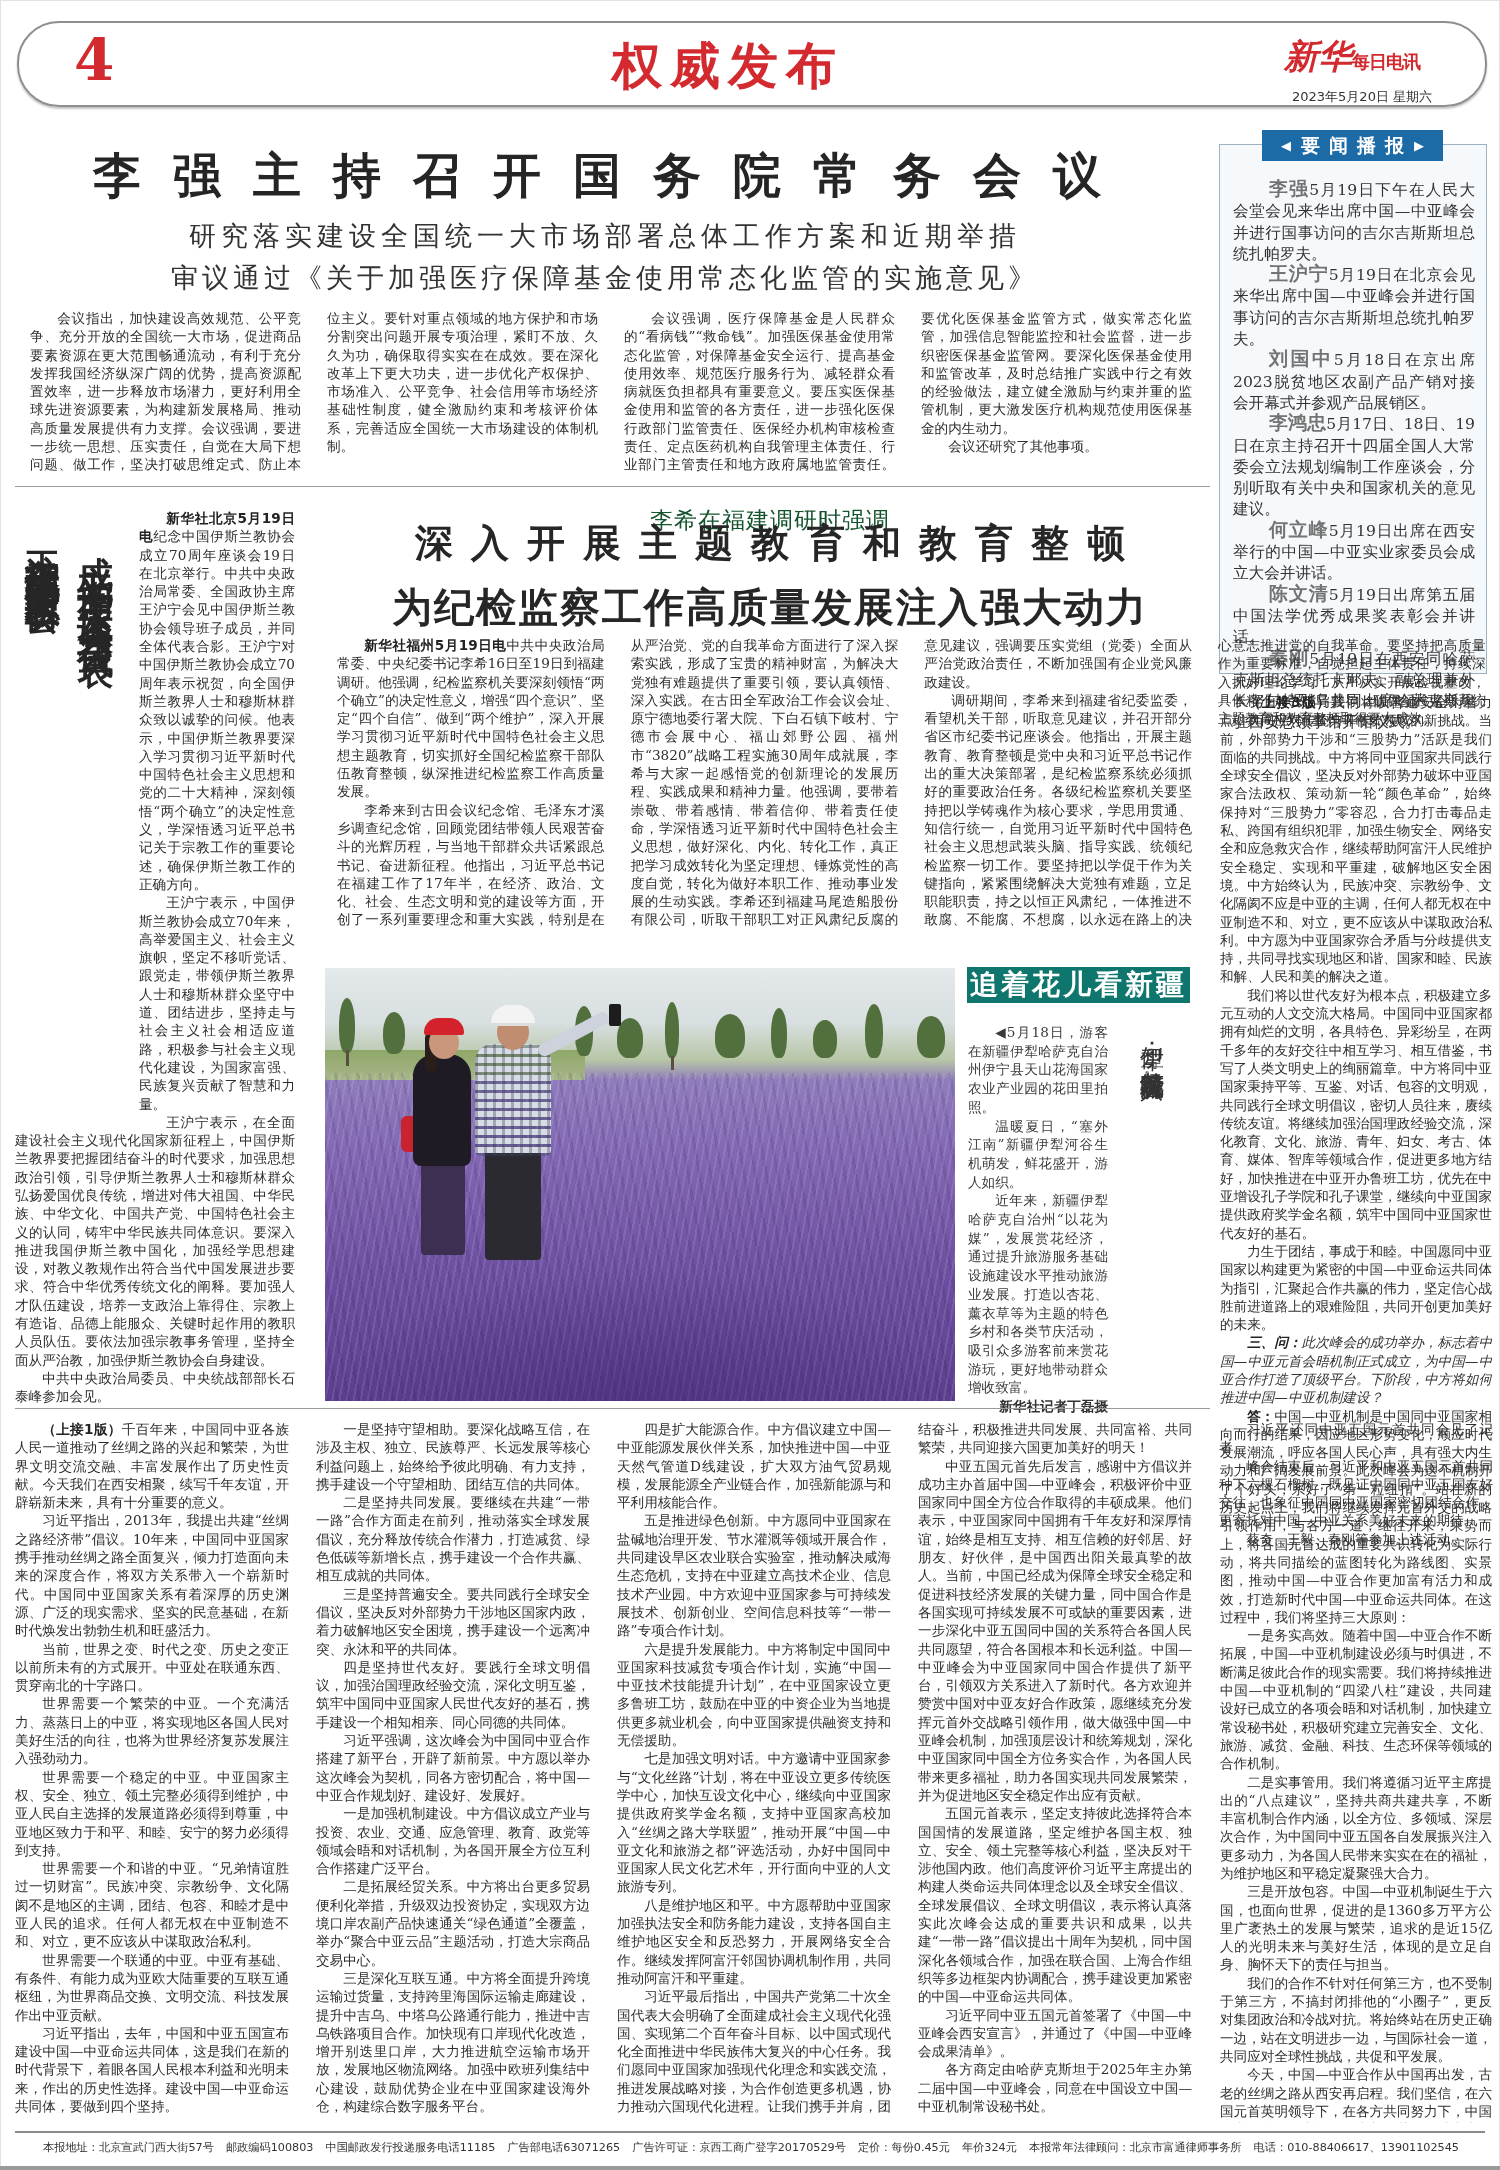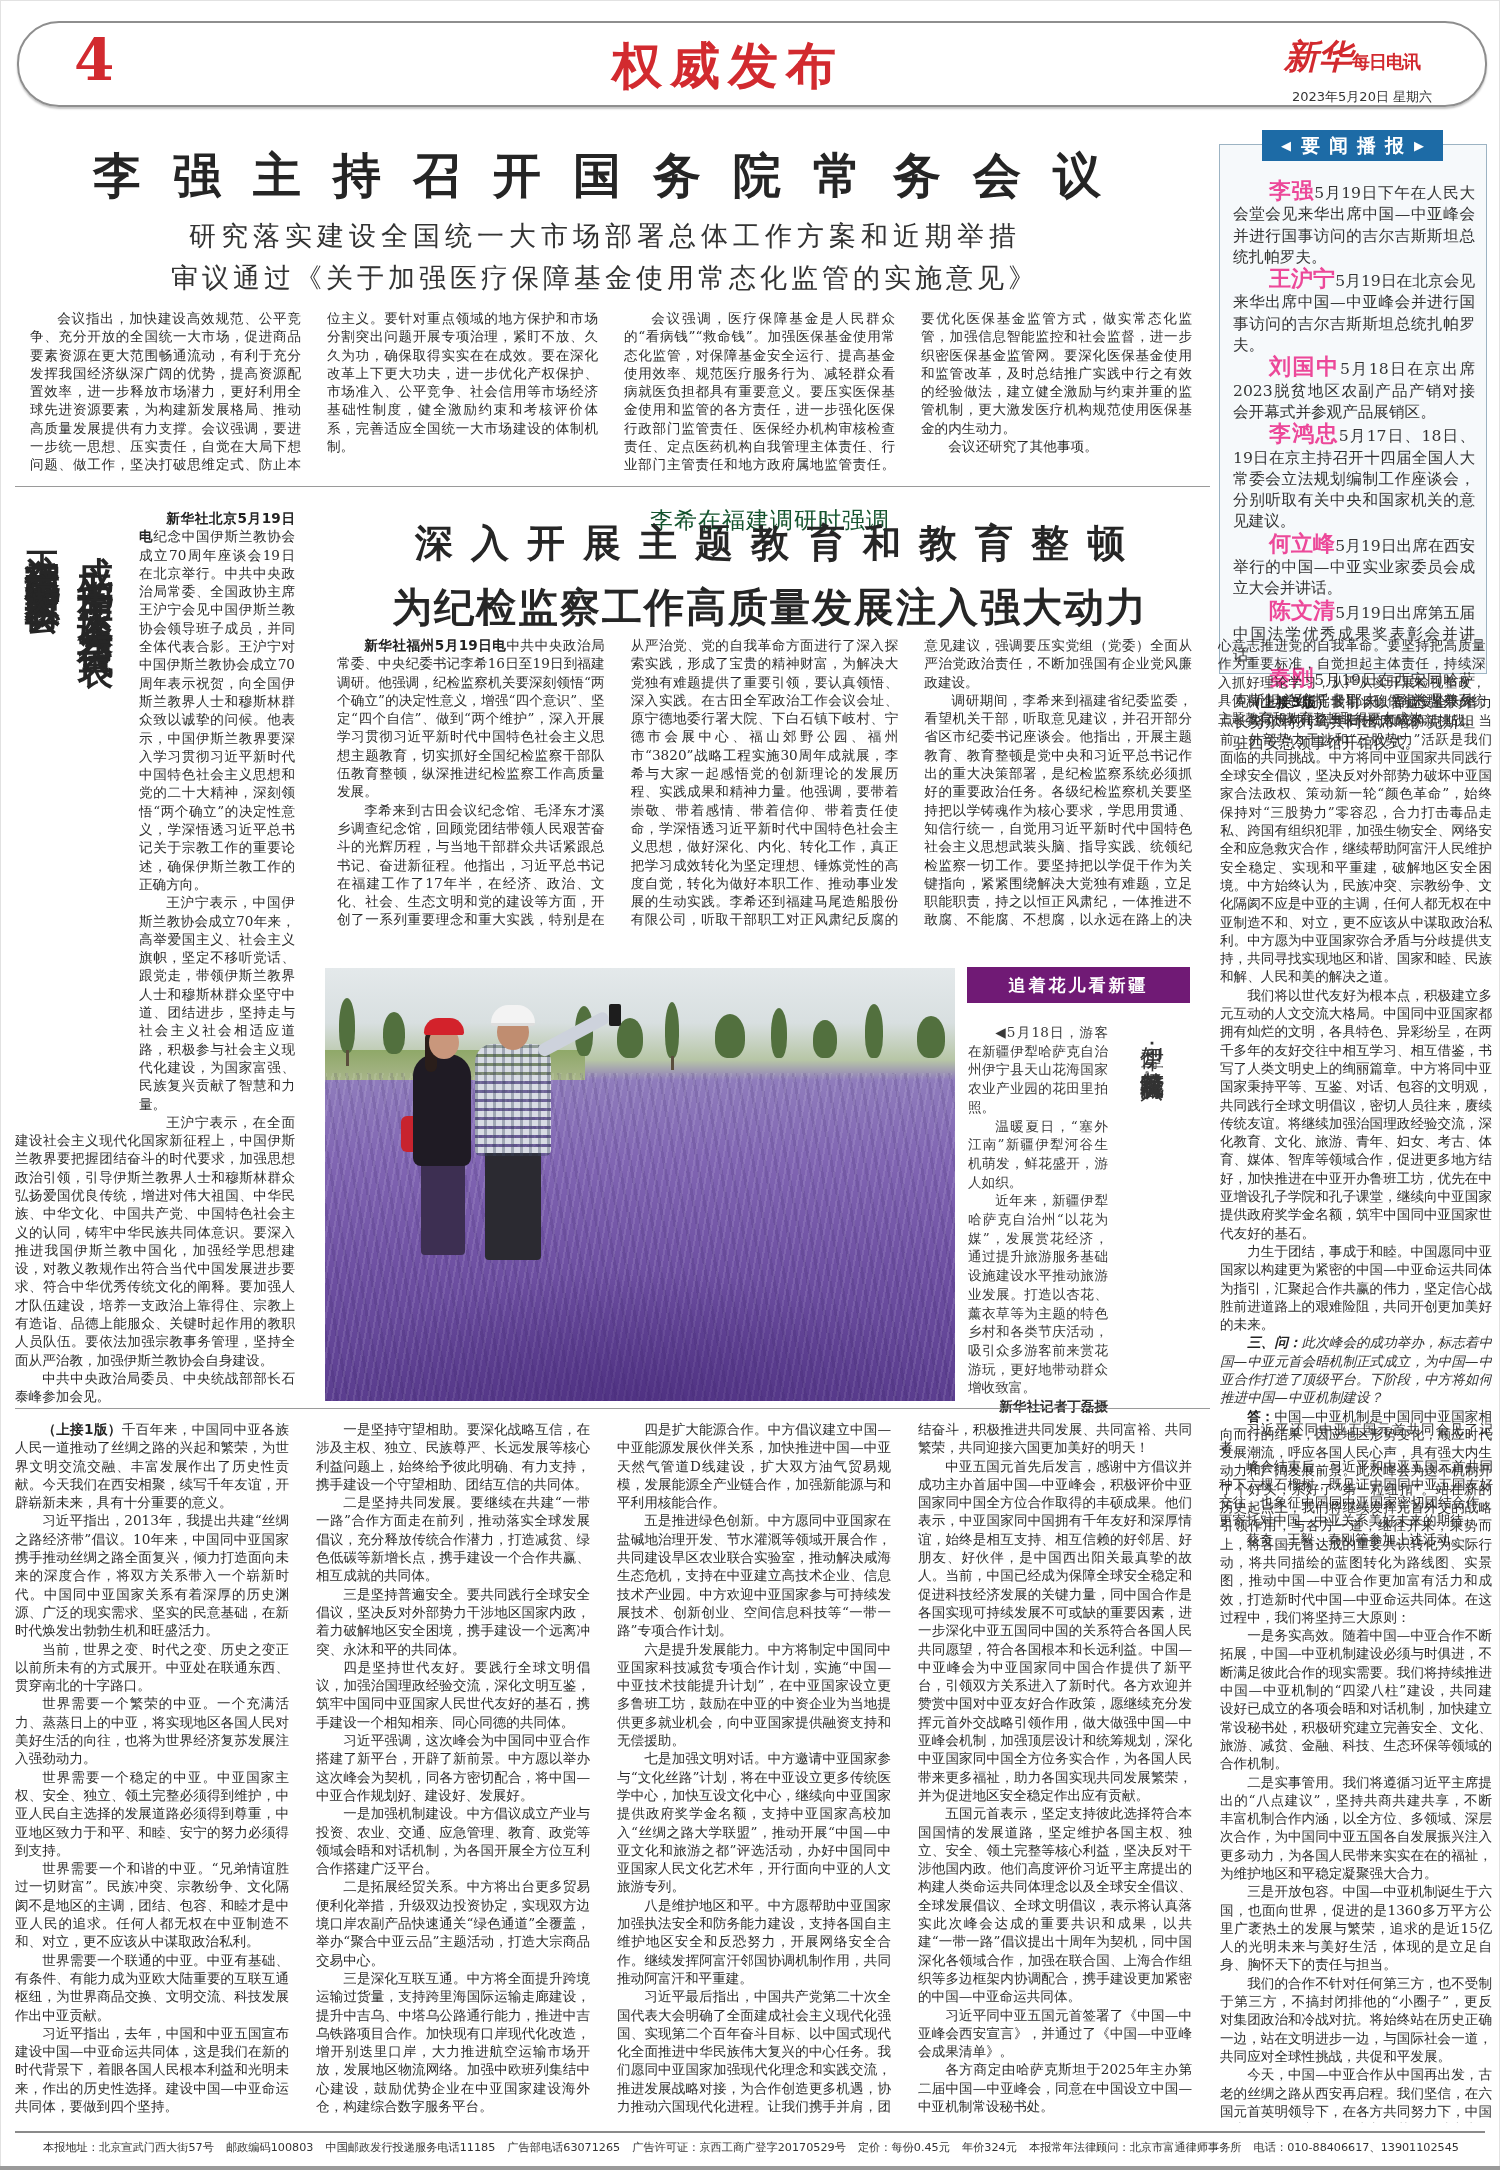--- a/index.html
+++ b/index.html
@@ -25,21 +25,21 @@
   .cols{column-fill:auto;}
   .lead-body{left:30px;top:309px;width:1162px;height:170px;column-count:4;column-gap:26px;}
   .rule{height:1px;background:#9a9a9a;}
   
   .sidebar-box{left:1219px;top:144px;width:266px;height:528px;border:1.5px solid #9cb3c3;background:#f6f9fb;}
   .sidebar-tab{left:1262px;top:130px;width:181px;height:31px;background:#1d6ba6;color:#fff;font-family:"DejaVu Sans",sans-serif;font-weight:bold;font-size:19px;display:flex;align-items:center;justify-content:center;gap:10px;}
   .sidebar-tab .tri{font-size:13px;}
   .sidebar-tab .ttl{letter-spacing:9px;margin-right:-9px;}
   .sidebar-content{left:1233px;top:180px;width:242px;font-size:15.6px;line-height:21.3px;text-align:justify;color:#333;}
   .sidebar-content p{margin:0;text-indent:2.3em;}
-  .sidebar-content b{font-family:Liberation Sans, sans-serif;font-size:22px;color:#ec4899;}
+  .sidebar-content b{font-family:Liberation Mono, monospace;font-size:19px;color:#737373;}
   
   .wang{left:15px;top:509px;width:280px;}
   .wang-head{float:left;width:124px;height:620px;position:relative;}
   .vhead{position:absolute;writing-mode:vertical-rl;font-weight:bold;color:#262626;white-space:nowrap;}
   .vhead1{left:18px;top:14px;font-size:35px;letter-spacing:3.5px;}
   .vhead2{left:72px;top:18px;font-size:36px;letter-spacing:8px;}
   
   .lixi-kicker{left:330px;top:505px;width:880px;text-align:center;font-size:23px;color:#14532d;font-family:"DejaVu Sans",sans-serif;letter-spacing:1px;}
   .lixi-h1{left:330px;top:518px;width:898px;text-align:center;font-size:38px;font-weight:bold;letter-spacing:18px;color:#262626;white-space:nowrap;}
   .lixi-h2{left:330px;top:580px;width:880px;text-align:center;font-size:40px;font-weight:bold;letter-spacing:2px;color:#262626;white-space:nowrap;}
@@ -61,21 +61,21 @@
   .w-cap{left:99px;top:50px;width:40px;height:17px;background:#d3222b;border-radius:20px 20px 4px 4px;}
   .w-bag{left:76px;top:148px;width:22px;height:36px;background:#c8232e;border-radius:6px;}
   .m-legs{left:160px;top:182px;width:56px;height:110px;background:#2b2a31;border-radius:4px;}
   .m-shirt{left:150px;top:76px;width:76px;height:112px;border-radius:18px 18px 6px 6px;
     background:repeating-linear-gradient(90deg,rgba(55,65,90,.35) 0 3px,transparent 3px 9px),repeating-linear-gradient(0deg,rgba(55,65,90,.35) 0 3px,#d8dce4 3px 9px);}
   .m-head{left:172px;top:46px;width:32px;height:36px;border-radius:50%;background:#c08d70;}
   .m-cap{left:166px;top:37px;width:44px;height:18px;background:#f3f3f3;border-radius:22px 22px 4px 4px;border-bottom:3px solid #ddd;}
   .m-arm{left:214px;top:78px;width:78px;height:13px;background:#cdd2dc;border-radius:6px;transform:rotate(-28deg);transform-origin:left center;}
   .m-phone{left:284px;top:36px;width:12px;height:22px;background:#1d1d1d;border-radius:2px;}
   
-  .feature-banner{left:967px;top:967px;width:223px;height:36px;background:#701a75;color:#fff;font-family:"DejaVu Sans",sans-serif;font-weight:bold;font-size:17px;letter-spacing:3px;display:flex;align-items:center;justify-content:center;}
+  .feature-banner{left:967px;top:967px;width:223px;height:36px;background:#0f766e;color:#fff;font-family:"DejaVu Sans",sans-serif;font-weight:bold;font-size:28px;letter-spacing:3px;display:flex;align-items:center;justify-content:center;}
   .feature-caption{left:968px;top:1023px;width:140px;font-size:13.6px;line-height:18.7px;text-align:justify;color:#3a3a3a;}
   .feature-caption p{margin:0;text-indent:2em;}
   .feature-credit{display:block;text-align:right;font-family:"DejaVu Sans",sans-serif;font-weight:bold;color:#333;}
   .feature-title{left:1136px;top:1028px;writing-mode:vertical-rl;font-size:24px;letter-spacing:0.4px;color:#333;white-space:nowrap;}
   
   .summit-body{left:15px;top:1420px;width:1177px;height:702px;column-count:4;column-gap:27px;}
   .qa-body{left:1220px;top:693px;width:272px;height:1430px;overflow:hidden;}
   .qa-body .question{font-style:italic;color:#333;}
   
   .footer-rule{left:15px;top:2131px;width:1470px;height:2px;background:#8a8a8a;}

